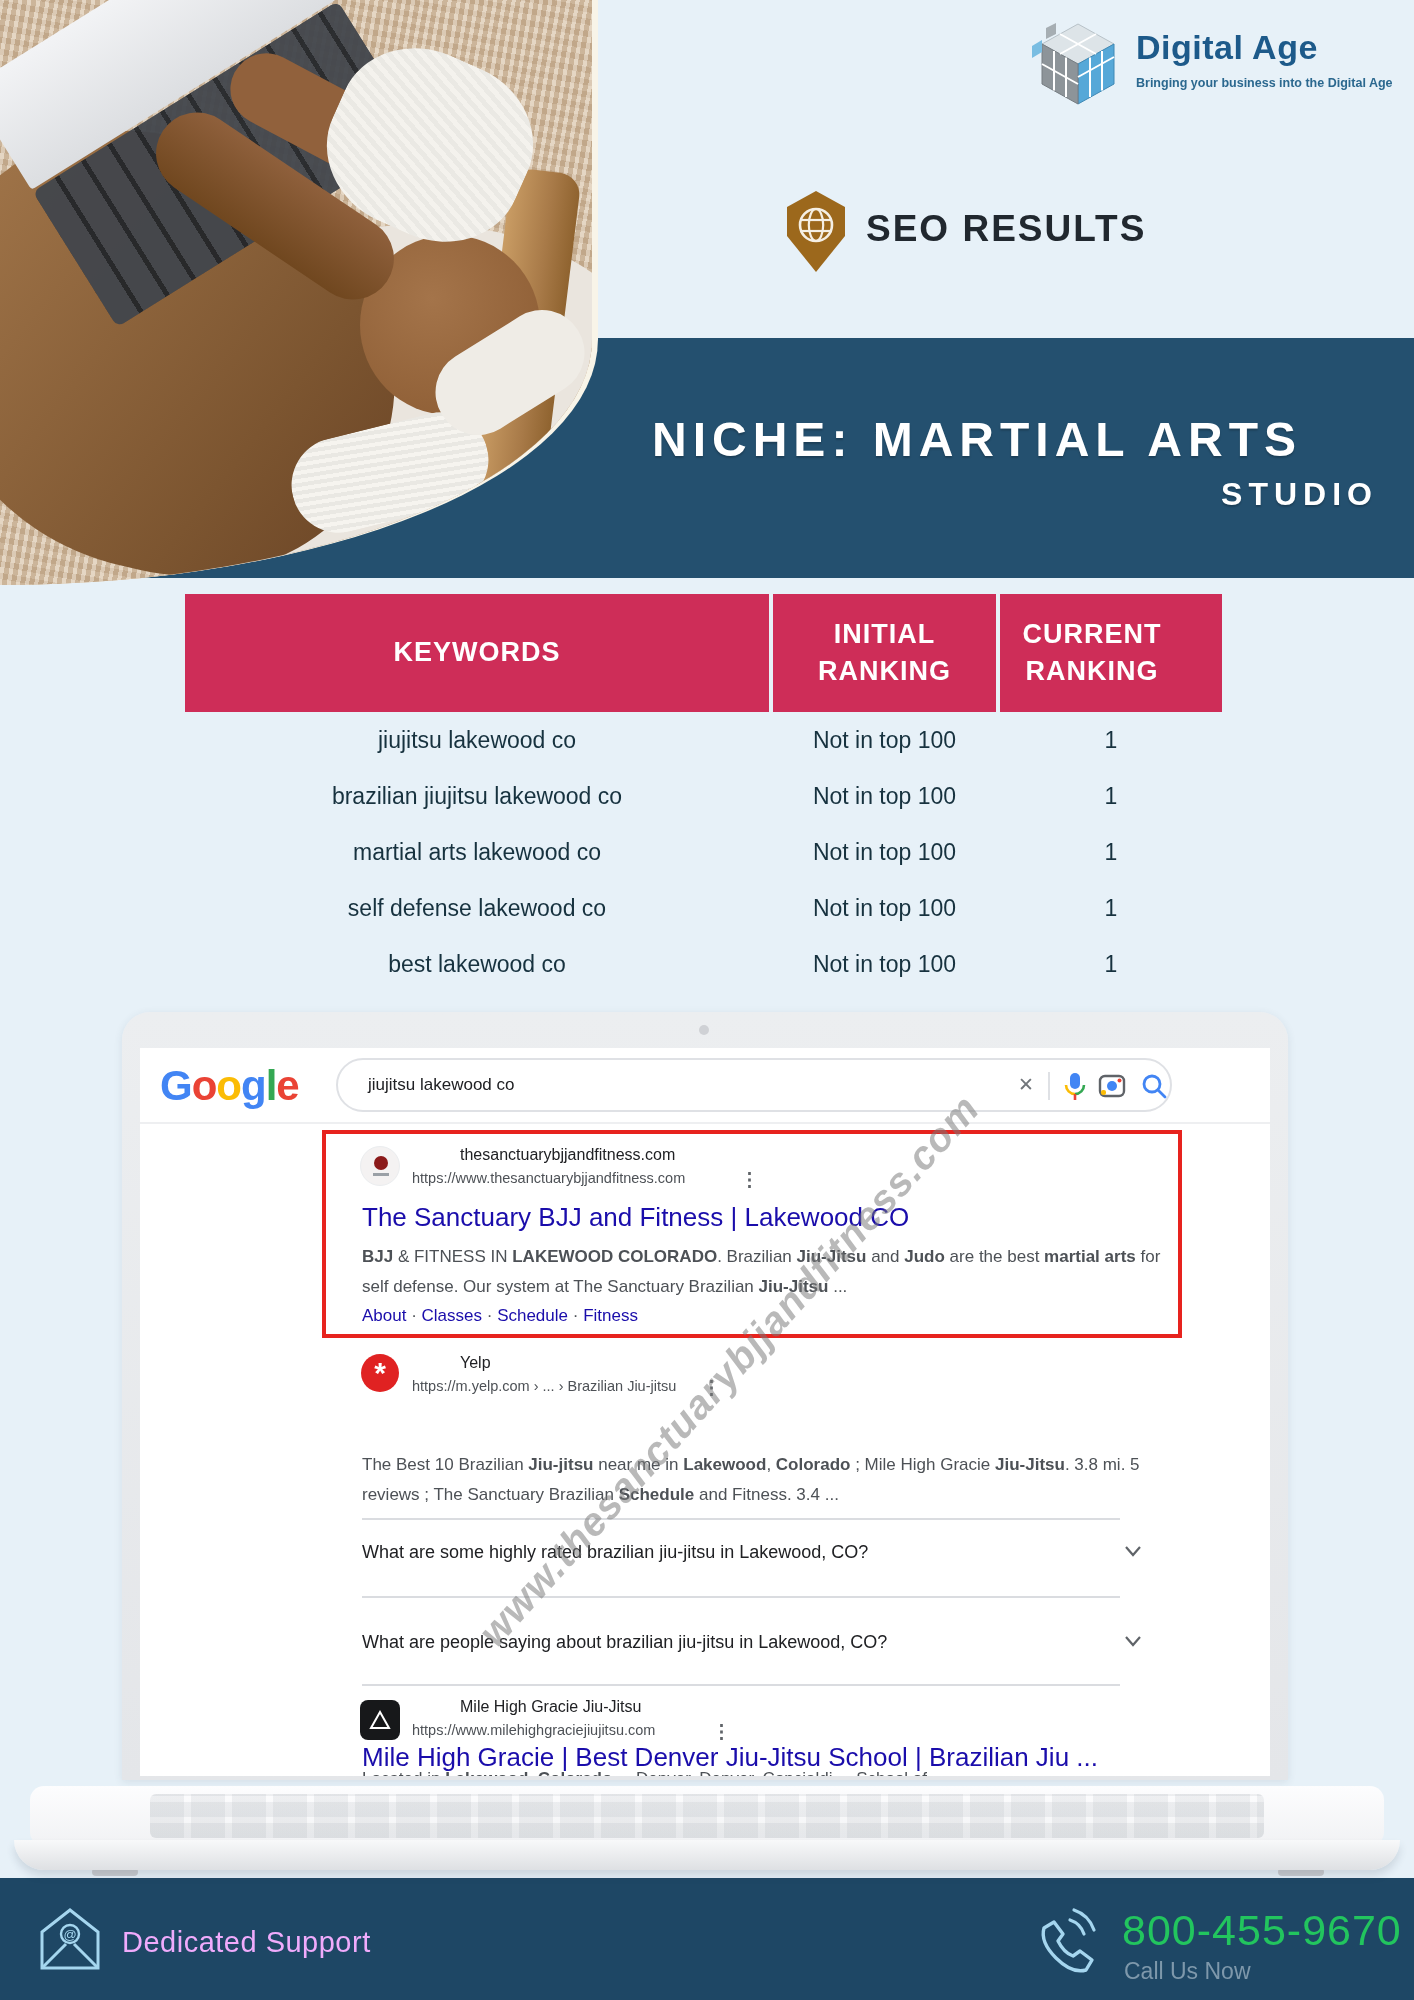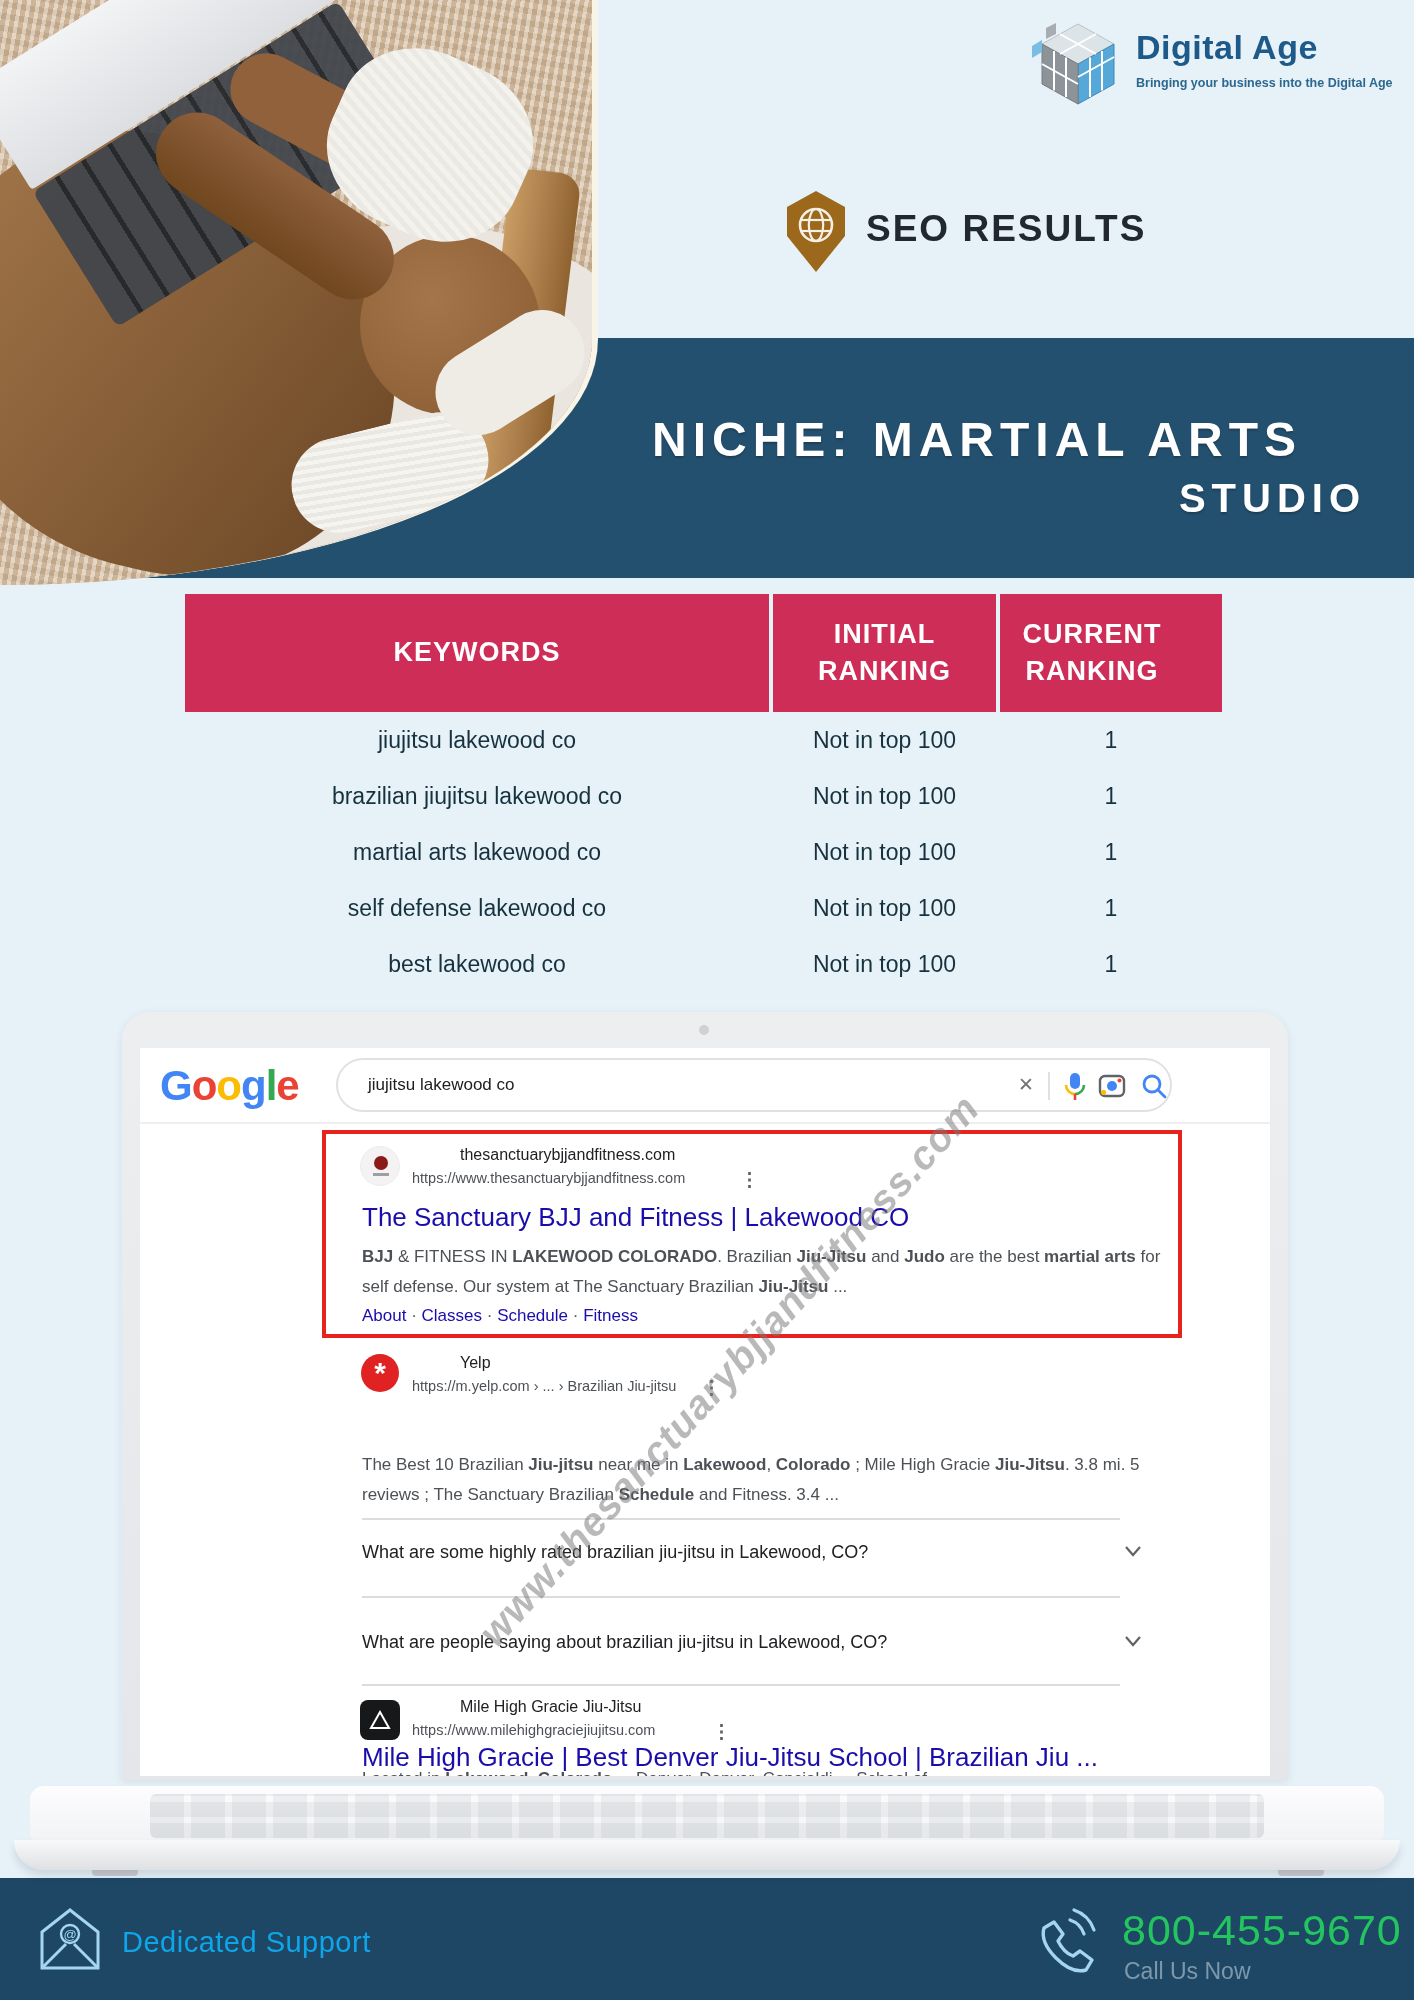--- a/index.html
+++ b/index.html
@@ -34,21 +34,21 @@
   .brand-tagline{left:1136px;top:76px;font-size:12.5px;font-weight:700;color:#2b688f;}
   .cube{left:1030px;top:16px;}
 
   
   .seo-label{left:866px;top:208px;font-size:37px;font-weight:800;color:#21282f;letter-spacing:2px;}
   .shield{left:783px;top:190px;}
 
   
   .banner{left:0;top:338px;width:1414px;height:240px;background:#24506f;z-index:2;}
   .banner .l1{position:absolute;right:112px;top:74px;font-size:48px;font-weight:700;color:#ffffff;letter-spacing:6px;text-shadow:0 2px 2px rgba(0,0,0,.22);white-space:nowrap;}
-  .banner .l2{position:absolute;right:48px;top:138px;font-size:40px;font-weight:700;color:#ffffff;letter-spacing:6px;text-shadow:0 2px 2px rgba(0,0,0,.22);white-space:nowrap;}
+  .banner .l2{position:absolute;right:36px;top:138px;font-size:32px;font-weight:700;color:#ffffff;letter-spacing:6px;text-shadow:0 2px 2px rgba(0,0,0,.22);white-space:nowrap;}
 
   
   .thead{left:185px;top:594px;width:1037px;height:118px;background:#ce2d58;z-index:1;}
   .thead .sep{position:absolute;top:0;width:4px;height:118px;background:#e7f1f8;}
   .th{position:absolute;color:#fff;font-weight:700;font-size:27px;letter-spacing:1px;text-align:center;line-height:37px;}
   .th.c1{left:0;width:584px;top:40px;}
   .th.c2{left:588px;width:223px;top:22px;}
   .th.c3{left:815px;width:184px;top:22px;}
   .trow{position:absolute;left:185px;width:1037px;height:56px;}
   .td{position:absolute;font-size:23px;color:#17323f;text-align:center;line-height:56px;white-space:nowrap;}
@@ -88,21 +88,21 @@
   .gsite .sep{color:#4d5156;}
   .gq{font-size:18px;color:#202124;white-space:nowrap;}
   .qhr{width:758px;height:1.5px;background:#dadce0;}
   .wm{left:196px;top:300px;width:786px;text-align:center;transform:rotate(-48deg);
       font-size:40px;font-weight:700;font-style:italic;letter-spacing:1px;color:rgba(120,120,120,.52);z-index:7;white-space:nowrap;}
   .favsq{width:40px;height:40px;border-radius:8px;background:#17181a;display:flex;align-items:center;justify-content:center;}
   .yelpfav{width:38px;height:38px;border-radius:50%;background:#e02222;color:#fff;display:flex;align-items:center;justify-content:center;font-size:30px;font-weight:700;line-height:38px;}
 
   
   .footer{left:0;top:1878px;width:1414px;height:122px;background:#1e4765;z-index:2;}
-  .f-support{position:absolute;left:122px;top:48px;font-size:29px;color:#0ea5e9;letter-spacing:.5px;}
+  .f-support{position:absolute;left:122px;top:48px;font-size:29px;color:#f0abfc;letter-spacing:.5px;}
   .f-phone{position:absolute;left:1122px;top:28px;font-size:43px;color:#22c55e;letter-spacing:1px;}
   .f-call{position:absolute;left:1124px;top:80px;font-size:23px;color:#7e98ab;}
 </style>
 </head>
 <body>
 
 <div id="canvas">
 
   <div class="hero">
     <div class="rug"></div>

